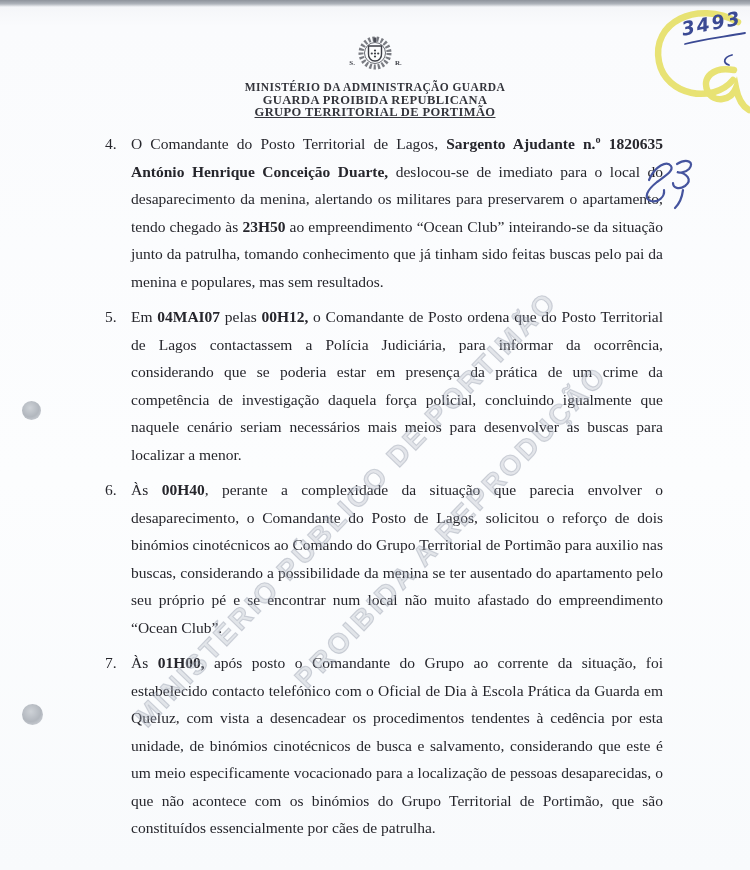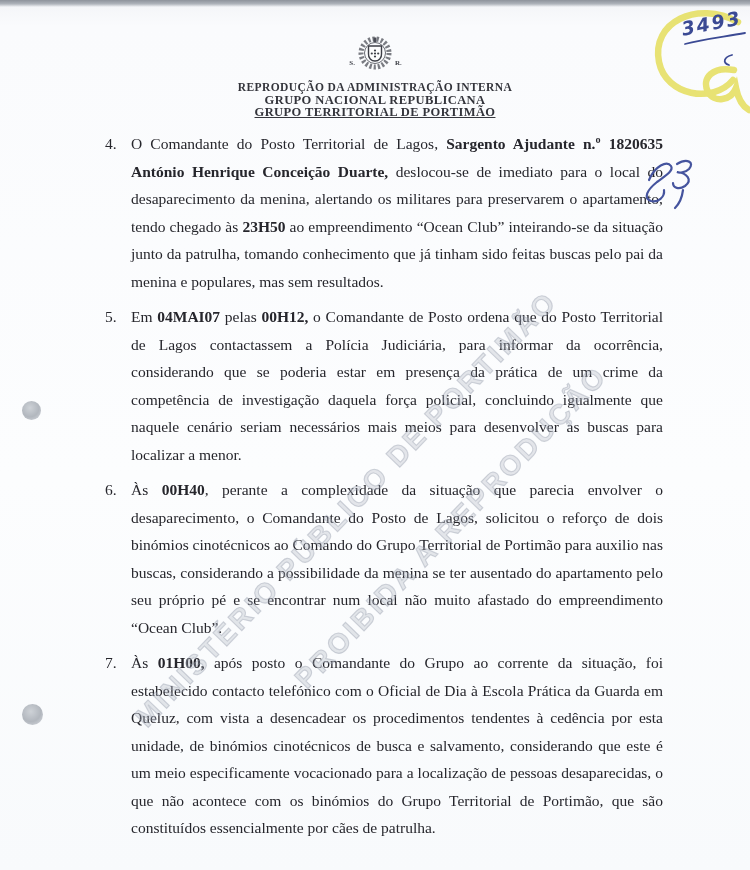--- a/index.html
+++ b/index.html
@@ -80,22 +80,22 @@
         <circle cx="60" cy="16.5" r="1.1"></circle>
         <circle cx="56.8" cy="19.5" r="1.1"></circle>
         <circle cx="63.2" cy="19.5" r="1.1"></circle>
         <circle cx="60" cy="22.5" r="1.1"></circle>
         <circle cx="60" cy="19.5" r="1.1"></circle>
       </g>
       <rect x="58.6" y="3.5" width="2.8" height="4.5" fill="#4a4c55"></rect>
       <text x="40" y="31" font-family="Liberation Serif, serif" font-size="7" font-weight="700" fill="#3c3e46" text-anchor="end">S.</text>
       <text x="80" y="31" font-family="Liberation Serif, serif" font-size="7" font-weight="700" fill="#3c3e46" text-anchor="start">R.</text>
     </svg>
-    <div class="h-line h-line1">REPRODUÇÃO DA ADMINISTRAÇÃO INTERNA</div>
-    <div class="h-line h-line2">GRUPO NACIONAL REPUBLICANA</div>
+    <div class="h-line h-line1">MINISTÉRIO DA ADMINISTRAÇÃO GUARDA</div>
+    <div class="h-line h-line2">GUARDA PROIBIDA REPUBLICANA</div>
     <div class="h-line h-line3">GRUPO TERRITORIAL DE PORTIMÃO</div>
   </div>
 
   <div class="content" id="document-body">
       <div class="para">
         <span class="para-num">4.</span>
         <div class="para-body"><span>O Comandante do Posto Territorial de Lagos, </span><b>Sargento Ajudante n.º 1820635 António Henrique Conceição Duarte,</b><span> deslocou-se de imediato para o local do desaparecimento da menina, alertando os militares para preservarem o apartamento, tendo chegado às </span><b>23H50</b><span> ao empreendimento “Ocean Club” inteirando-se da situação junto da patrulha, tomando conhecimento que já tinham sido feitas buscas pelo pai da menina e populares, mas sem resultados.</span></div>
       </div>
       <div class="para">
         <span class="para-num">5.</span>

